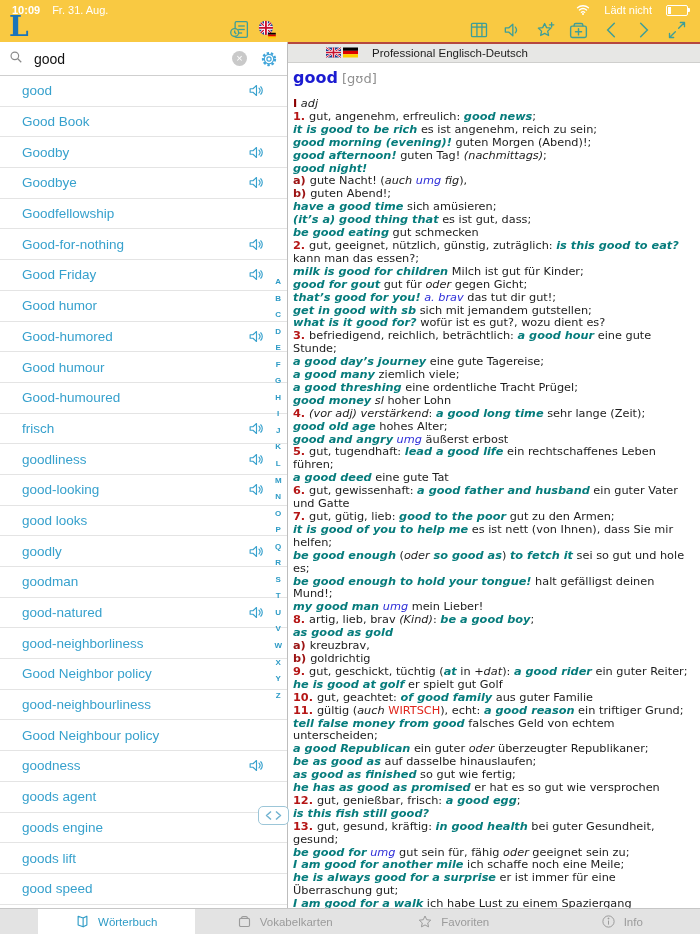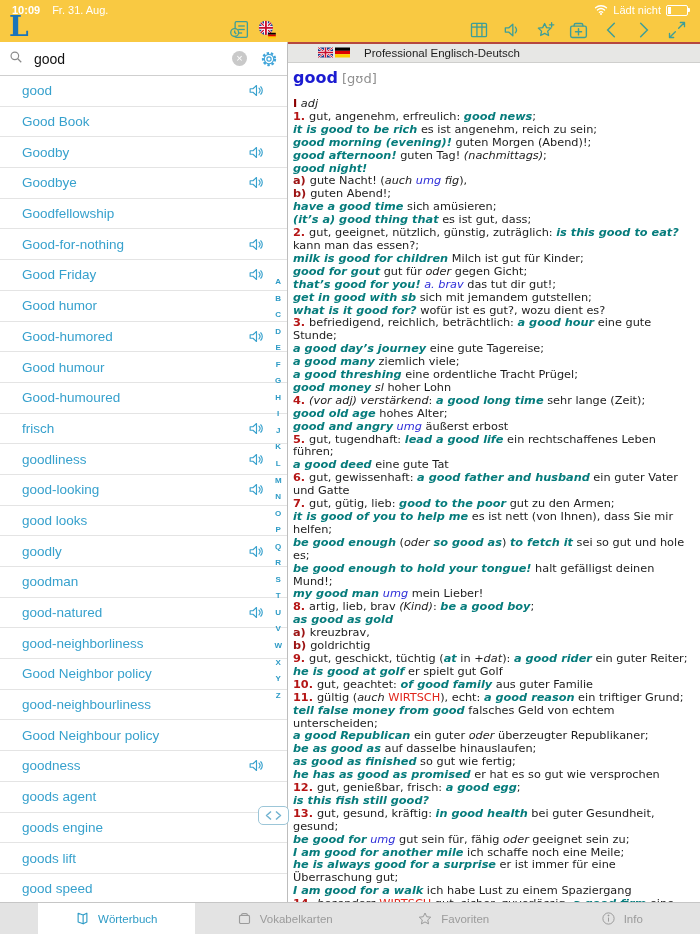--- a/index.html
+++ b/index.html
@@ -4,21 +4,21 @@
 <style>
   html,body{margin:0;padding:0;}
   body{width:700px;height:934px;overflow:hidden;background:#fff;
        font-family:"Liberation Sans",sans-serif;-webkit-font-smoothing:antialiased;position:relative;}
 
   
   .statusbar{height:20px;background:#F9C942;color:#fff;font-size:11px;
     display:flex;align-items:center;justify-content:space-between;padding:0 12px;box-sizing:border-box;}
   .statusbar .left{display:flex;gap:12px;align-items:center;}
   .statusbar .time{font-weight:bold;}
-  .statusbar .right{display:flex;gap:5px;align-items:center;}
+  .statusbar .right{display:flex;gap:14px;align-items:center;}
   .battery{width:20px;height:9px;border:1px solid #fff;border-radius:2px;position:relative;}
   .battery:after{content:"";position:absolute;right:-3px;top:2px;width:2px;height:4px;background:#fff;border-radius:0 1px 1px 0;}
   .battery .lvl{position:absolute;left:1px;top:1px;bottom:1px;width:3px;background:#fff;}
 
   .toolbar{height:22px;background:#F9C942;position:relative;border-bottom:1px solid #C9A23B;}
   .logo{position:absolute;left:9px;top:-7px;font-family:"DejaVu Serif",serif;font-weight:bold;
         font-size:28px;color:#1A74BA;line-height:28px;}
   .center-icons{position:absolute;left:228px;top:-3px;display:flex;gap:6px;align-items:center;}
   .right-icons{position:absolute;right:12px;top:-2px;display:flex;gap:11px;align-items:center;}
   .tb-icon{width:22px;height:24px;display:flex;align-items:center;justify-content:center;cursor:pointer;}
@@ -39,42 +39,42 @@
   .alphabet{position:absolute;right:5px;top:236px;height:422px;display:flex;flex-direction:column;
             justify-content:space-between;z-index:3;}
   .alphabet span{font-size:8px;font-weight:bold;color:#2E9BC6;line-height:8px;text-align:center;cursor:pointer;}
   .split-handle{position:absolute;left:258px;top:764px;width:31px;height:19px;background:#fff;
       border:1px solid #9CC6D8;border-radius:5px;z-index:6;display:flex;align-items:center;
       justify-content:center;cursor:pointer;box-sizing:border-box;}
 
   
   .right-panel{flex:1;background:#fff;position:relative;overflow:hidden;}
   .pane-header{height:21px;background:#E7E7E5;border-bottom:1px solid #CFCFCD;border-top:2px solid #B5483F;
-      display:flex;align-items:center;box-sizing:border-box;}
+      display:flex;align-items:center;box-sizing:border-box;padding-left:8px;}
   .pane-header .flags{margin-left:30px;display:flex;gap:2px;align-items:center;}
   .pane-title{font-size:11.5px;color:#1D1D1D;margin-left:14px;}
 
   .entry{padding:5px 8px 0 5px;font-family:"DejaVu Sans",sans-serif;font-size:11.3px;
          line-height:12.9px;color:#1C1C1C;}
   .entry-line{}
   .entry-line.headline{font-size:16px;line-height:19px;margin-bottom:10px;}
   .s-hw{color:#1B1BD1;font-weight:bold;}
   .s-ph{color:#8F8F8F;font-size:13px;}
   .s-rn{color:#8B0000;font-weight:bold;}
   .s-pos{font-style:italic;}
   .s-num{color:#B51616;font-weight:bold;}
   .s-ab{color:#9C1313;font-weight:bold;}
   .s-ex{color:#067C7C;font-weight:bold;font-style:italic;}
   .s-de{color:#1C1C1C;}
   .s-it{font-style:italic;color:#1C1C1C;}
   .s-lbl{color:#2D2DD8;font-style:italic;}
   .s-red{color:#E0261C;text-align:center;}
 
   
-  .tabbar{position:absolute;left:0;right:0;bottom:0;height:32px;background:#E3E3E3;
+  .tabbar{position:absolute;left:0;right:0;bottom:0;height:26px;background:#E3E3E3;
           border-top:1px solid #C6C6C6;display:flex;padding-left:38px;box-sizing:border-box;gap:12px;}
   .tab{flex:1;display:flex;align-items:center;justify-content:center;gap:8px;color:#9B9B9B;
        font-size:11.5px;cursor:pointer;}
   .tab.active{background:#fff;color:#2E9BC6;}
   .tab svg{display:block;}
 </style>
 </head>
 <body>
 
 <div class="statusbar">
@@ -425,20 +425,21 @@
         <div class="entry-line"><span class="s-rn">I</span><span class="s-pos"> adj</span></div>
         <div class="entry-line"><span class="s-num">1. </span><span class="s-de">gut, angenehm, erfreulich: </span><span class="s-ex">good news</span><span class="s-de">;</span></div>
         <div class="entry-line"><span class="s-ex">it is good to be rich</span><span class="s-de"> es ist angenehm, reich zu sein;</span></div>
         <div class="entry-line"><span class="s-ex">good morning (evening)!</span><span class="s-de"> guten Morgen (Abend)!;</span></div>
         <div class="entry-line"><span class="s-ex">good afternoon!</span><span class="s-de"> guten Tag! </span><span class="s-it">(nachmittags)</span><span class="s-de">;</span></div>
         <div class="entry-line"><span class="s-ex">good night!</span></div>
         <div class="entry-line"><span class="s-ab">a) </span><span class="s-de">gute Nacht! (</span><span class="s-it">auch </span><span class="s-lbl">umg</span><span class="s-it"> fig</span><span class="s-de">),</span></div>
         <div class="entry-line"><span class="s-ab">b) </span><span class="s-de">guten Abend!;</span></div>
         <div class="entry-line"><span class="s-ex">have a good time</span><span class="s-de"> sich amüsieren;</span></div>
         <div class="entry-line"><span class="s-ex">(it’s a) good thing that</span><span class="s-de"> es ist gut, dass;</span></div>
+        <div class="entry-line"><span class="s-ex">be good eating</span><span class="s-de"> gut schmecken</span></div>
         <div class="entry-line"><span class="s-num">2. </span><span class="s-de">gut, geeignet, nützlich, günstig, zuträglich: </span><span class="s-ex">is this good to eat?</span><span class="s-de"> kann man das essen?;</span></div>
         <div class="entry-line"><span class="s-ex">milk is good for children</span><span class="s-de"> Milch ist gut für Kinder;</span></div>
         <div class="entry-line"><span class="s-ex">good for gout</span><span class="s-de"> gut für </span><span class="s-it">oder</span><span class="s-de"> gegen Gicht;</span></div>
         <div class="entry-line"><span class="s-ex">that’s good for you!</span><span class="s-lbl"> a. brav</span><span class="s-de"> das tut dir gut!;</span></div>
         <div class="entry-line"><span class="s-ex">get in good with sb</span><span class="s-de"> sich mit jemandem gutstellen;</span></div>
         <div class="entry-line"><span class="s-ex">what is it good for?</span><span class="s-de"> wofür ist es gut?, wozu dient es?</span></div>
         <div class="entry-line"><span class="s-num">3. </span><span class="s-de">befriedigend, reichlich, beträchtlich: </span><span class="s-ex">a good hour</span><span class="s-de"> eine gute Stunde;</span></div>
         <div class="entry-line"><span class="s-ex">a good day’s journey</span><span class="s-de"> eine gute Tagereise;</span></div>
         <div class="entry-line"><span class="s-ex">a good many</span><span class="s-de"> ziemlich viele;</span></div>
         <div class="entry-line"><span class="s-ex">a good threshing</span><span class="s-de"> eine ordentliche Tracht Prügel;</span></div>

